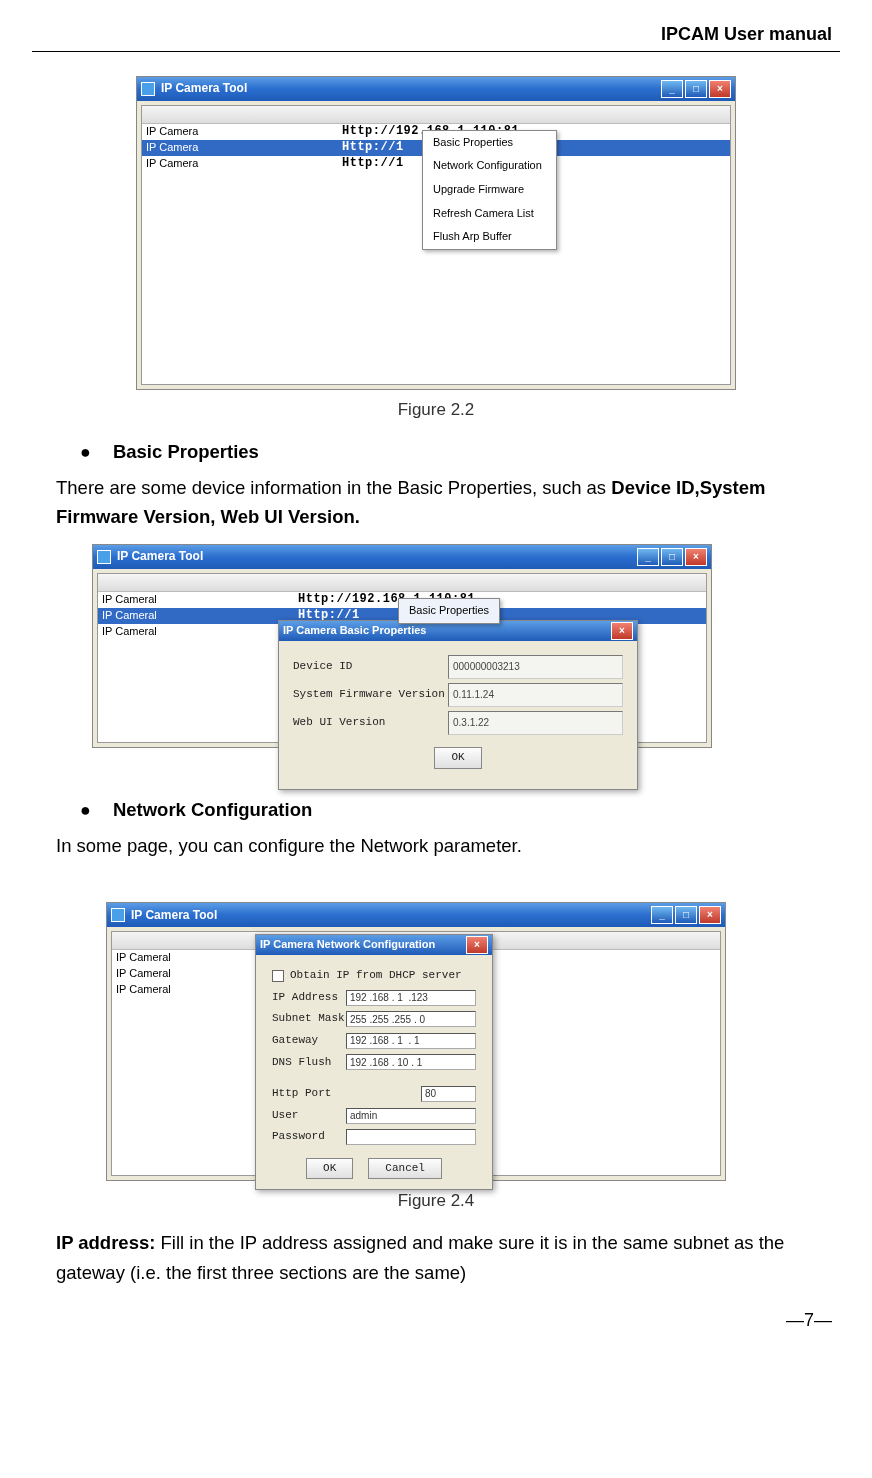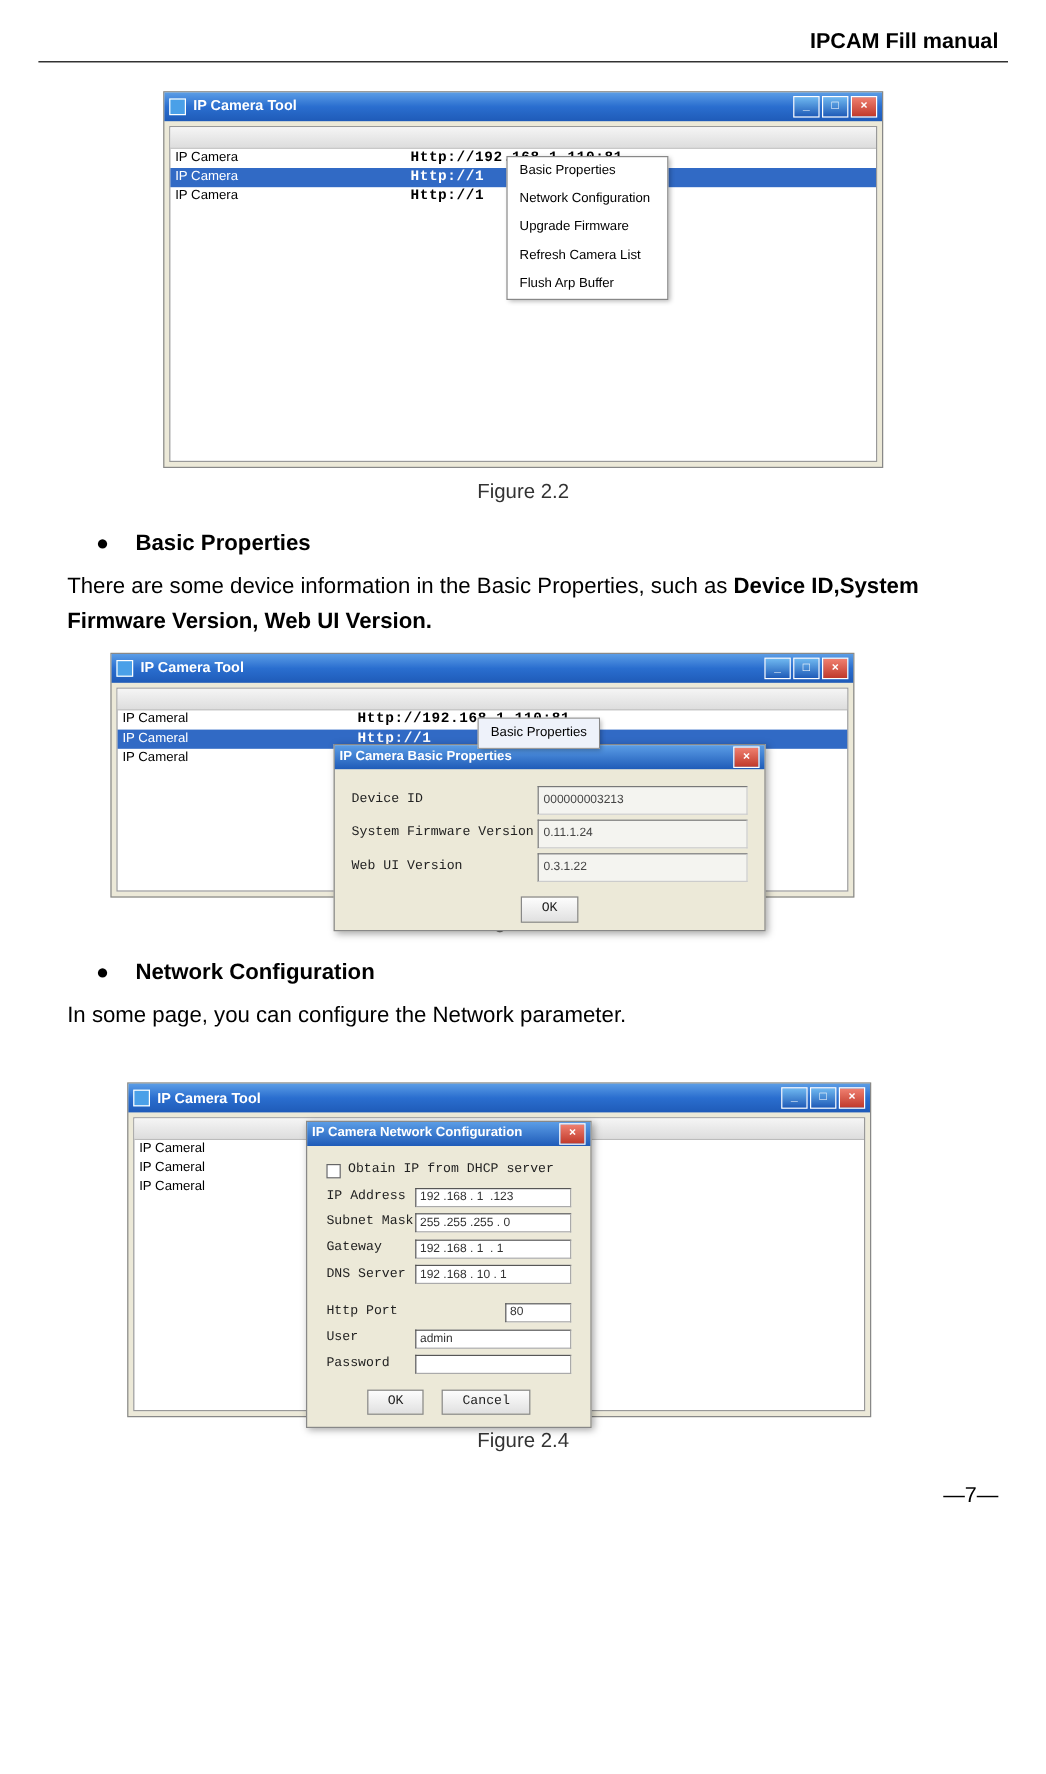--- a/index.html
+++ b/index.html
@@ -126,21 +126,21 @@
     background: linear-gradient(to bottom, #5b9de6, #1f5bb8);
     color: #fff;
     font-size: 11px;
     font-weight: bold;
     display: flex;
     align-items: center;
     padding: 0 4px;
   }
   .dlgtitle .spacer { flex: 1; }
   .dlgbody {
-    padding: 10px 14px 4px 14px;
+    padding: 10px 14px 18px 14px;
     font-size: 11px;
     color: #222;
   }
   .dlgrow { display: flex; align-items: center; margin: 4px 0; }
   .dlglabel { width: 155px; font-family: "Courier New", monospace; font-size: 11px; }
   .dlgval {
     flex: 1;
     background: #f4f4f0;
     border: 1px inset #ccc;
     height: 24px;
@@ -181,21 +181,21 @@
     text-align: right;
     font-size: 18px;
     margin-top: 18px;
     padding-right: 8px;
   }
 </style>
 </head>
 <body>
 
 <div>
-  <div class="header-title">IPCAM Fill manual</div>
+  <div class="header-title">IPCAM User manual</div>
   <hr class="header-rule">
 </div>
 
 <div class="content">
 
   
   <div class="app-window">
     <div class="titlebar">
       <span class="winicon"></span>
       <span>IP Camera Tool</span>
@@ -341,21 +341,21 @@
           </div>
           <div class="dlgrow">
             <div class="dlglabel2">Subnet Mask</div>
             <input class="dlginput" value="255 .255 .255 . 0" style="">
           </div>
           <div class="dlgrow">
             <div class="dlglabel2">Gateway</div>
             <input class="dlginput" value="192 .168 . 1  . 1" style="">
           </div>
           <div class="dlgrow">
-            <div class="dlglabel2">DNS Server</div>
+            <div class="dlglabel2">DNS Flush</div>
             <input class="dlginput" value="192 .168 . 10 . 1" style="">
           </div>
           <div style="height:6px;"></div>
           <div class="dlgrow">
             <div class="dlglabel2" style="width:165px;">Http Port</div>
             <input class="dlginput short" value="80" style="">
           </div>
           <div class="dlgrow">
             <div class="dlglabel2">User</div>
             <input class="dlginput" value="admin" style="">
@@ -367,16 +367,19 @@
           <div class="btnrow">
             <span class="okbtn">OK</span>
             <span class="cancelbtn">Cancel</span>
           </div>
         </div>
       </div>
     </div>
   </div>
   <div class="figcap">Figure 2.4</div>
 
+  <p class="para">
+    <span class="bold">IP address:</span><span> Fill in the IP address assigned and make sure it is in the same subnet as the gateway (i.e. the first three sections are the same)</span>
+  </p>
 
 </div>
 
 <div class="footer">—7—</div>
 
 </body></html>

